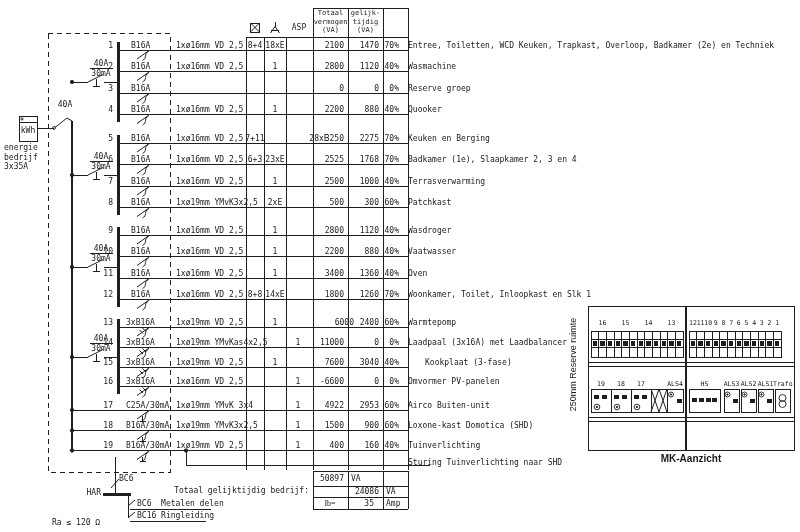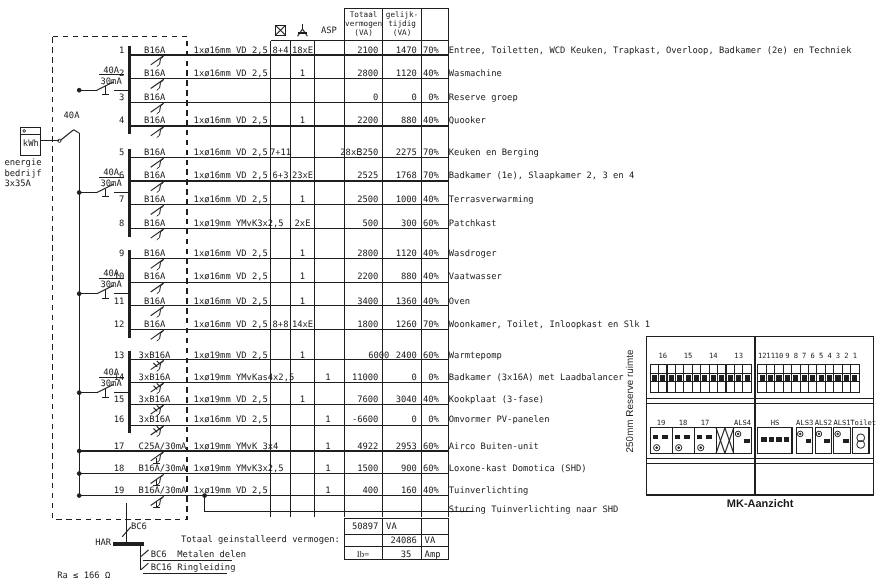--- a/index.html
+++ b/index.html
@@ -288,32 +288,32 @@
   <div class="t c" style="left:286px;top:23px;width:26px;">ASP</div>
   <div class="t pre c small" style="left:313.5px;top:9px;width:34px;">Totaal
 vermogen
 (VA)</div>
   <div class="t pre c small" style="left:348.5px;top:9px;width:34px;">gelijk-
 tijdig
 (VA)</div>
 
   <div class="t r" style="left:244px;top:473.5px;width:100px;">50897</div>
   <div class="t" style="left:351px;top:473.5px;">VA</div>
-  <div class="t r" style="left:109px;top:486px;width:200px;">Totaal geinstalleerd vermogen:</div>
+  <div class="t r" style="left:109px;top:486px;width:200px;">Totaal gelijktijdig bedrijf:</div>
   <div class="t r" style="left:279px;top:487px;width:100px;">24086</div>
   <div class="t" style="left:386px;top:487px;">VA</div>
   <div class="t c" style="left:316px;top:498.5px;width:28px;font-family:Liberation Serif, serif;">Ib=</div>
   <div class="t r" style="left:274px;top:498.5px;width:100px;">35</div>
   <div class="t" style="left:386px;top:498.5px;">Amp</div>
 
   <div class="t" style="left:119px;top:474px;">BC6</div>
   <div class="t r" style="left:61px;top:488px;width:40px;">HAR</div>
   <div class="t" style="left:137px;top:498.5px;">BC6  Metalen delen</div>
   <div class="t" style="left:137px;top:510.5px;">BC16 Ringleiding</div>
-  <div class="t" style="left:52px;top:518px;">Ra ≤ 166 Ω</div>
+  <div class="t" style="left:52px;top:518px;">Ra ≤ 120 Ω</div>
 
   <div class="t" style="left:408px;top:457.5px;">Sturing Tuinverlichting naar SHD</div>
 
   <div class="t c caption" style="left:641px;top:453px;width:100px;">MK-Aanzicht</div>
   <div class="t c sans rot" style="left:513px;top:360px;width:120px;font-size:9px;">250mm Reserve ruimte</div>
 
   <div id="labels">
       <div class="t c" style="left: 89px; top: 58.5px; width: 24px;">40A</div>
       <div class="t c" style="left: 89px; top: 69px; width: 24px;">30mA</div>
       <div class="t c" style="left: 89px; top: 151.5px; width: 24px;">40A</div>
@@ -428,29 +428,29 @@
       <div class="t r" style="left: 299px; top: 317.5px; width: 80px;">2400</div>
       <div class="t r" style="left: 319px; top: 317.5px; width: 80px;">60%</div>
       <div class="t" style="left: 408px; top: 317.5px; width: 198px;">Warmtepomp</div>
       <div class="t r" style="left: 93px; top: 338px; width: 20px;">14</div>
       <div class="t" style="left: 126px; top: 338px;">3xB16A</div>
       <div class="t" style="left: 176px; top: 338px;">1xø19mm YMvKas4x2,5</div>
       <div class="t c" style="left: 280px; top: 338px; width: 36px;">1</div>
       <div class="t r" style="left: 264px; top: 338px; width: 80px;">11000</div>
       <div class="t r" style="left: 299px; top: 338px; width: 80px;">0</div>
       <div class="t r" style="left: 319px; top: 338px; width: 80px;">0%</div>
-      <div class="t" style="left: 408px; top: 338px; width: 198px;">Badkamer (3x16A) met Laadbalancer</div>
+      <div class="t" style="left: 408px; top: 338px; width: 198px;">Laadpaal (3x16A) met Laadbalancer</div>
       <div class="t r" style="left: 93px; top: 358px; width: 20px;">15</div>
       <div class="t" style="left: 126px; top: 358px;">3xB16A</div>
       <div class="t" style="left: 176px; top: 358px;">1xø19mm VD 2,5</div>
       <div class="t c" style="left: 257px; top: 358px; width: 36px;">1</div>
       <div class="t r" style="left: 264px; top: 358px; width: 80px;">7600</div>
       <div class="t r" style="left: 299px; top: 358px; width: 80px;">3040</div>
       <div class="t r" style="left: 319px; top: 358px; width: 80px;">40%</div>
-      <div class="t" style="left: 408px; top: 358px; width: 198px;">Kookplaat (3-fase)</div>
+      <div class="t" style="left: 425px; top: 358px; width: 198px;">Kookplaat (3-fase)</div>
       <div class="t r" style="left: 93px; top: 377px; width: 20px;">16</div>
       <div class="t" style="left: 126px; top: 377px;">3xB16A</div>
       <div class="t" style="left: 176px; top: 377px;">1xø16mm VD 2,5</div>
       <div class="t c" style="left: 280px; top: 377px; width: 36px;">1</div>
       <div class="t r" style="left: 264px; top: 377px; width: 80px;">-6600</div>
       <div class="t r" style="left: 299px; top: 377px; width: 80px;">0</div>
       <div class="t r" style="left: 319px; top: 377px; width: 80px;">0%</div>
       <div class="t" style="left: 408px; top: 377px; width: 198px;">Omvormer PV-panelen</div>
       <div class="t r" style="left: 93px; top: 400.5px; width: 20px;">17</div>
       <div class="t" style="left: 126px; top: 400.5px;">C25A/30mA</div>
@@ -493,15 +493,15 @@
       <div class="t c tiny" style="left: 765.667px; top: 320px; width: 7.66667px;">2</div>
       <div class="t c tiny" style="left: 773.333px; top: 320px; width: 7.66667px;">1</div>
       <div class="t c tiny" style="left: 591px; top: 380.5px; width: 20px;">19</div>
       <div class="t c tiny" style="left: 611px; top: 380.5px; width: 20px;">18</div>
       <div class="t c tiny" style="left: 631px; top: 380.5px; width: 20px;">17</div>
       <div class="t c tiny" style="left: 663px; top: 380.5px; width: 24px;">ALS4</div>
       <div class="t c tiny" style="left: 689px; top: 380.5px; width: 31px;">HS</div>
       <div class="t c tiny" style="left: 722px; top: 380.5px; width: 19px;">ALS3</div>
       <div class="t c tiny" style="left: 739px; top: 380.5px; width: 19px;">ALS2</div>
       <div class="t c tiny" style="left: 756px; top: 380.5px; width: 19px;">ALS1</div>
-      <div class="t c tiny" style="left: 773px; top: 380.5px; width: 19px;">Toilet</div>
+      <div class="t c tiny" style="left: 773px; top: 380.5px; width: 19px;">Trafo</div>
     </div>
 </div>
 
 </body></html>

